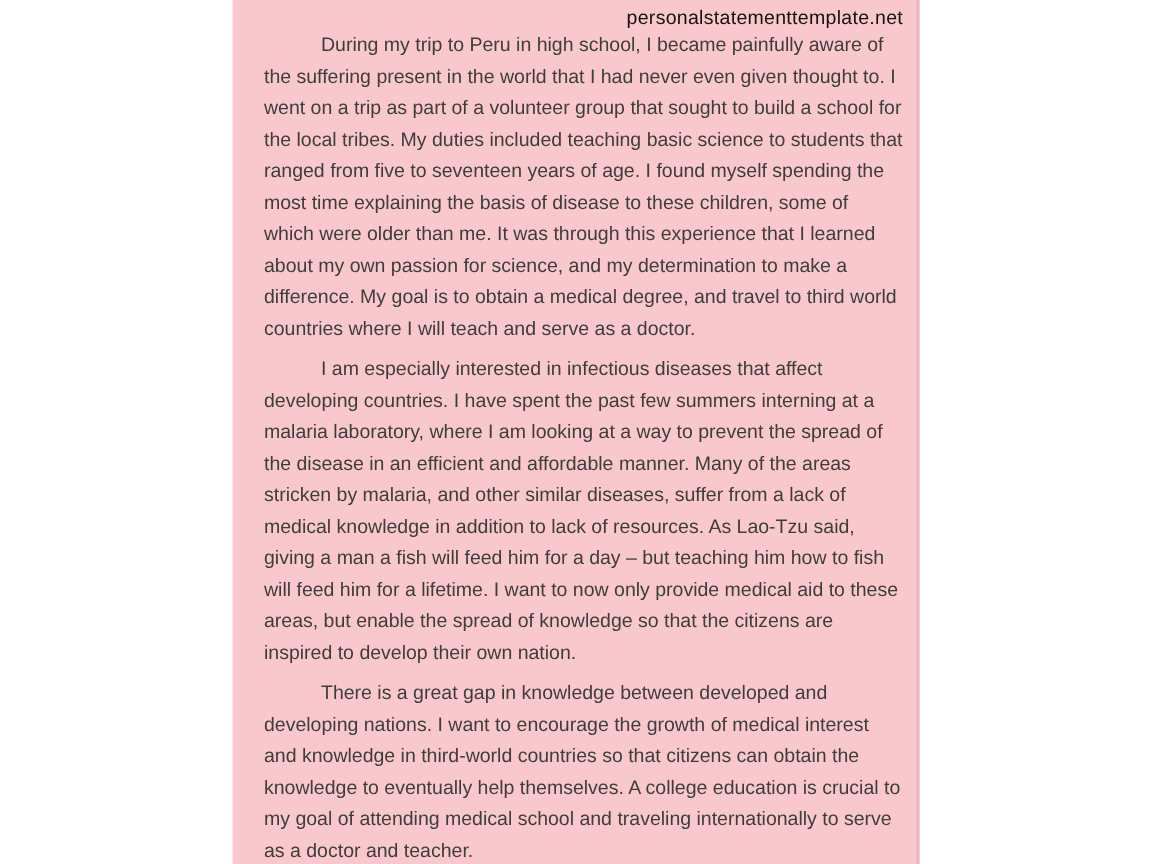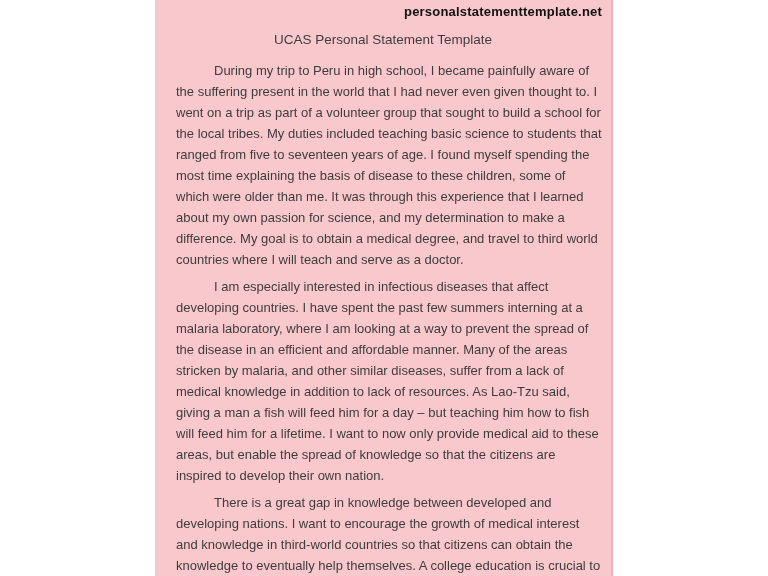--- a/index.html
+++ b/index.html
@@ -29,21 +29,21 @@
     background: var(--page-background, #f9c8cc);
     border-right: 2px solid rgba(210, 140, 150, 0.35);
     padding: 4px 9px 0 9px;
     overflow: hidden;
   }
 
   .site-header {
     text-align: right;
     font-size: 13px;
     line-height: 15px;
-    font-weight: bold;
+    font-weight: normal;
     color: var(--header-text, #111111);
     letter-spacing: 0.2px;
   }
 
   .doc-title {
     margin: 13px 0 12px 0;
     text-align: center;
     font-size: 13.5px;
     line-height: 16px;
     font-weight: normal;
@@ -60,21 +60,20 @@
   }
 </style>
 </head>
 <body>
 
 <div class="canvas">
   <div class="page">
 
     <div class="site-header">personalstatementtemplate.net</div>
 
-    <div class="doc-title">UCAS Personal Statement Template</div>
 
     <p class="para">During my trip to Peru in high school, I became painfully aware of the suffering present in the world that I had never even given thought to. I went on a trip as part of a volunteer group that sought to build a school for the local tribes. My duties included teaching basic science to students that ranged from five to seventeen years of age. I found myself spending the most time explaining the basis of disease to these children, some of which were older than me. It was through this experience that I learned about my own passion for science, and my determination to make a difference. My goal is to obtain a medical degree, and travel to third world countries where I will teach and serve as a doctor.</p>
 
     <p class="para">I am especially interested in infectious diseases that affect developing countries. I have spent the past few summers interning at a malaria laboratory, where I am looking at a way to prevent the spread of the disease in an efficient and affordable manner. Many of the areas stricken by malaria, and other similar diseases, suffer from a lack of medical knowledge in addition to lack of resources. As Lao-Tzu said, giving a man a fish will feed him for a day – but teaching him how to fish will feed him for a lifetime. I want to now only provide medical aid to these areas, but enable the spread of knowledge so that the citizens are inspired to develop their own nation.</p>
 
     <p class="para">There is a great gap in knowledge between developed and developing nations. I want to encourage the growth of medical interest and knowledge in third-world countries so that citizens can obtain the knowledge to eventually help themselves. A college education is crucial to my goal of attending medical school and traveling internationally to serve as a doctor and teacher.</p>
 
   </div>
 </div>
 

